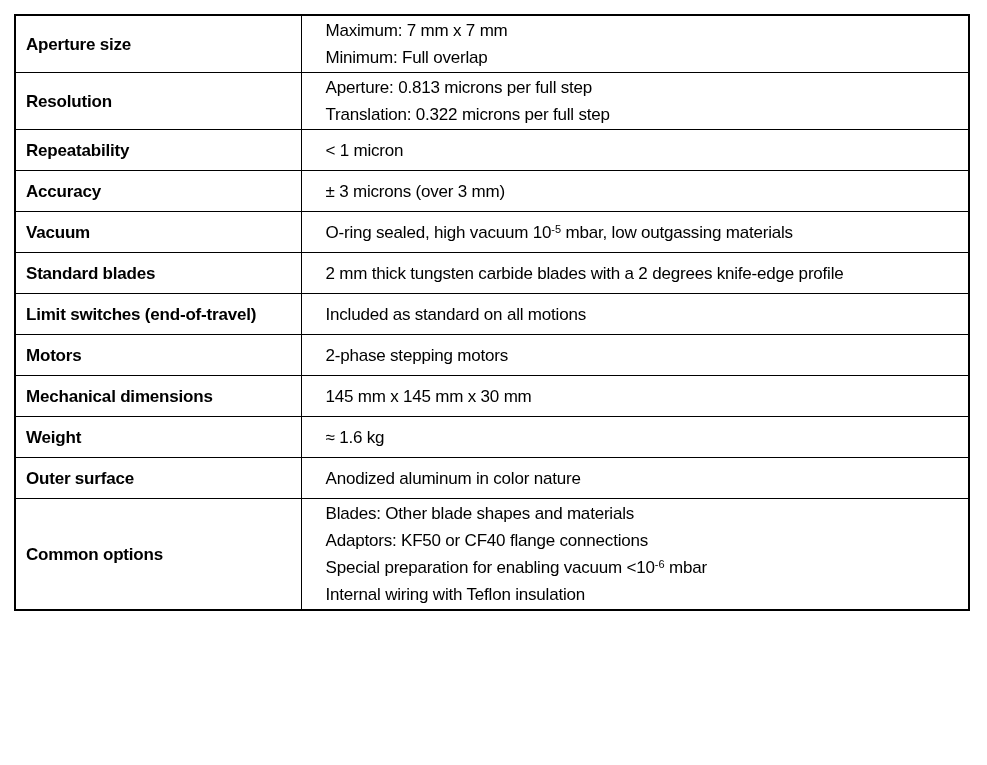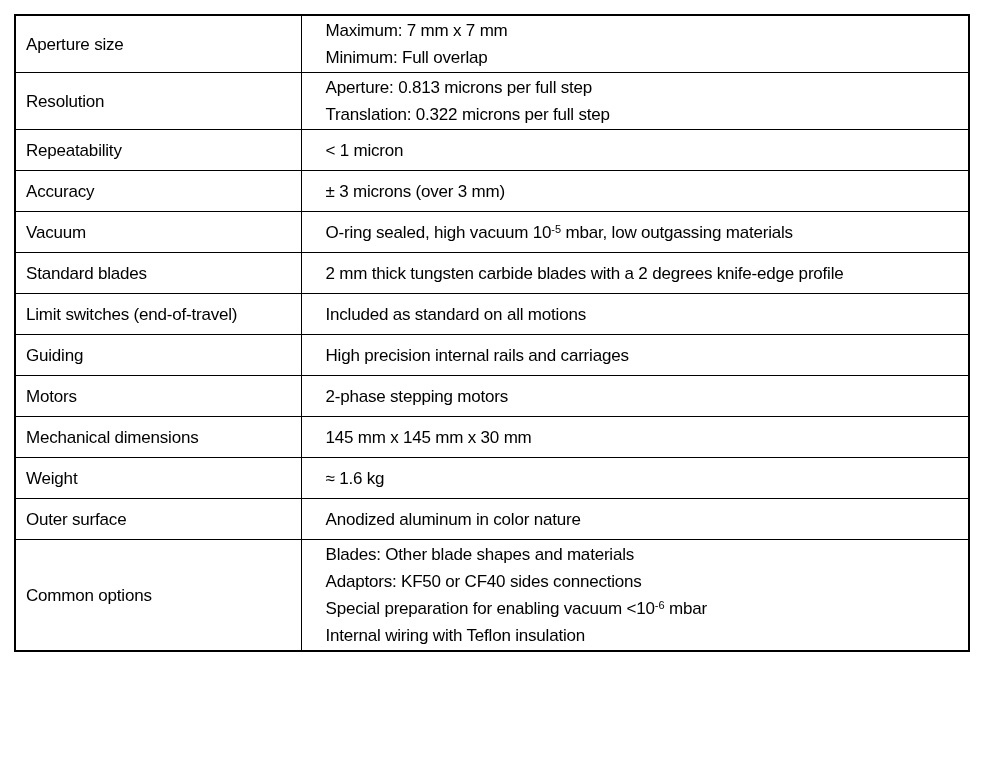--- a/index.html
+++ b/index.html
@@ -34,21 +34,21 @@
   table.spec-table td {
     border: 1px solid #000000;
     vertical-align: middle;
     font-size: 17px;
     line-height: 27px;
     padding: 1px 8px 1px 10px;
     overflow: hidden;
   }
   table.spec-table tr { height: 41px; }
   td.label-cell {
-    font-weight: normal;
+    font-weight: bold;
     letter-spacing: -0.2px;
   }
   td.value-cell {
     font-weight: normal;
     letter-spacing: -0.2px;
   }
   .value-line {
     white-space: normal;
     padding-left: 14px;
   }
@@ -113,26 +113,20 @@
           </td>
   </tr>
 
   <tr>
     <td class="label-cell">Limit switches (end-of-travel)</td>
     <td class="value-cell">
             <div class="value-line">Included as standard on all motions</div>
           </td>
   </tr>
 
-  <tr>
-    <td class="label-cell">Guiding</td>
-    <td class="value-cell">
-            <div class="value-line">High precision internal rails and carriages</div>
-          </td>
-  </tr>
 
 
   <tr>
     <td class="label-cell">Motors</td>
     <td class="value-cell">
             <div class="value-line">2-phase stepping motors</div>
           </td>
   </tr>
 
   <tr>
@@ -154,20 +148,20 @@
     <td class="label-cell">Outer surface</td>
     <td class="value-cell">
             <div class="value-line">Anodized aluminum in color nature</div>
           </td>
   </tr>
 
   <tr>
     <td class="label-cell">Common options</td>
     <td class="value-cell">
             <div class="value-line">Blades: Other blade shapes and materials</div>
-            <div class="value-line">Adaptors: KF50 or CF40 sides connections</div>
+            <div class="value-line">Adaptors: KF50 or CF40 flange connections</div>
             <div class="value-line">Special preparation for enabling vacuum &lt;10<sup class="sup-mark">-6</sup> mbar</div>
             <div class="value-line">Internal wiring with Teflon insulation</div>
           </td>
   </tr>
 </tbody>
   </table>
 </div>
 
 </body></html>

